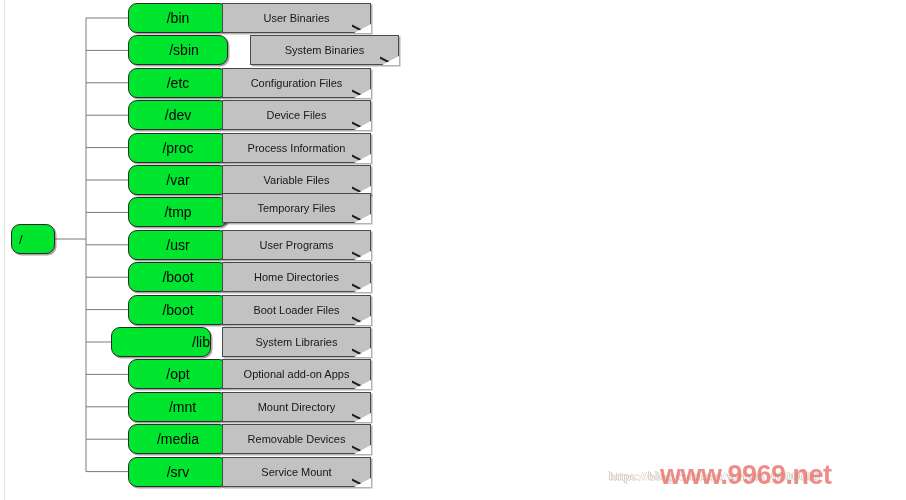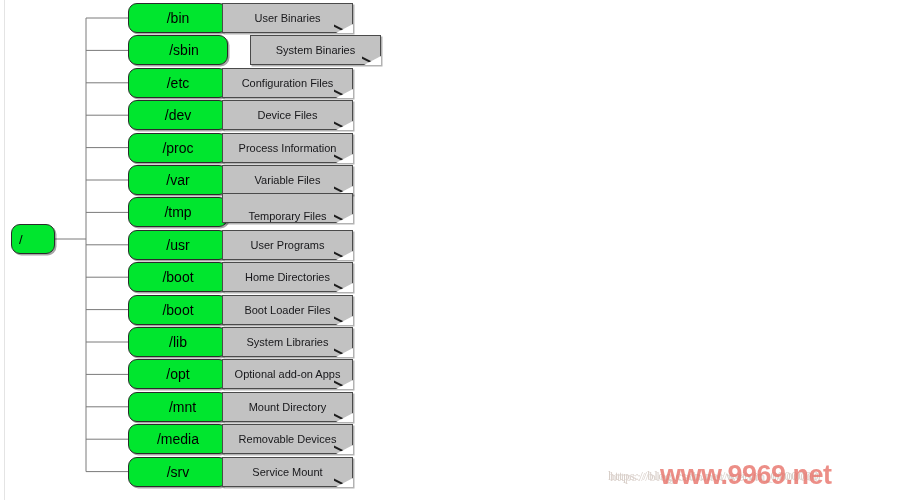--- a/index.html
+++ b/index.html
@@ -63,21 +63,21 @@
   .dir-node.root {
     width: 44px;
     justify-content: flex-start;
     padding-left: 7px;
     font-size: 13px;
   }
 
   
   .note-box {
     position: absolute;
-    width: 131px;
+    width: 149px;
     height: 30px;
     box-sizing: border-box;
     background: #c2c2c2;
     border: 1px solid #4a4a4a;
     box-shadow: 1.5px 1.5px 0 rgba(0,0,0,0.30);
     display: flex;
     align-items: center;
     justify-content: center;
     font-size: 11px;
     color: #17171a;
@@ -223,21 +223,21 @@
       <div class="dir-node" style="left: 128px; top: 165px;">
         <span>/var</span>
       </div>
       <div class="note-box" style="left: 222px; top: 165px;">
         <span>Variable Files</span>
         <span class="fold-edge"></span>
       </div>
       <div class="dir-node" style="left: 128px; top: 197.4px;">
         <span>/tmp</span>
       </div>
-      <div class="note-box" style="left: 222px; top: 193px; align-items: flex-end;">
+      <div class="note-box" style="left: 222px; top: 193px;">
         <span>Temporary Files</span>
         <span class="fold-edge"></span>
       </div>
       <div class="dir-node" style="left: 128px; top: 229.8px;">
         <span>/usr</span>
       </div>
       <div class="note-box" style="left: 222px; top: 229.8px;">
         <span>User Programs</span>
         <span class="fold-edge"></span>
       </div>
@@ -248,21 +248,21 @@
         <span>Home Directories</span>
         <span class="fold-edge"></span>
       </div>
       <div class="dir-node" style="left: 128px; top: 294.6px;">
         <span>/boot</span>
       </div>
       <div class="note-box" style="left: 222px; top: 294.6px;">
         <span>Boot Loader Files</span>
         <span class="fold-edge"></span>
       </div>
-      <div class="dir-node" style="left: 128px; top: 327px;">
+      <div class="dir-node" style="left: 111px; top: 327px; justify-content: flex-end;">
         <span>/lib</span>
       </div>
       <div class="note-box" style="left: 222px; top: 327px; text-align: right;">
         <span>System Libraries</span>
         <span class="fold-edge"></span>
       </div>
       <div class="dir-node" style="left: 128px; top: 359.4px;">
         <span>/opt</span>
       </div>
       <div class="note-box" style="left: 222px; top: 359.4px;">

